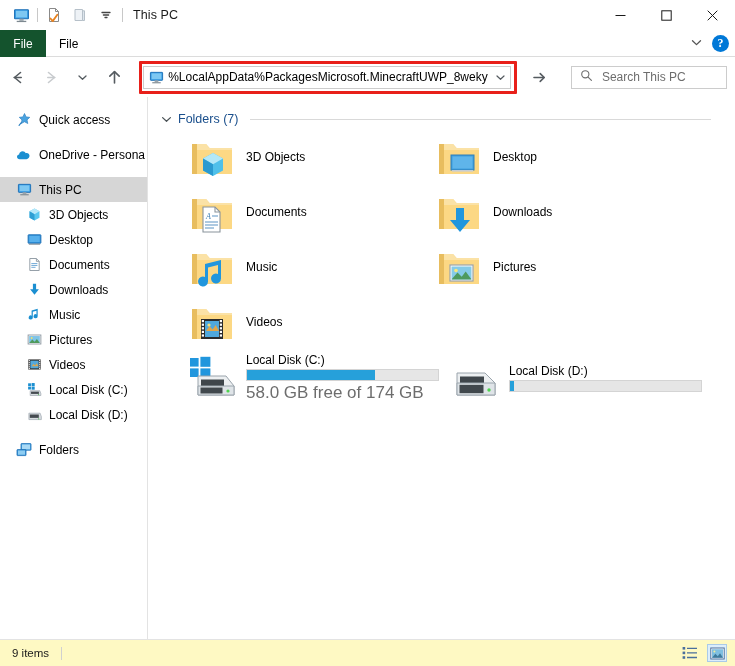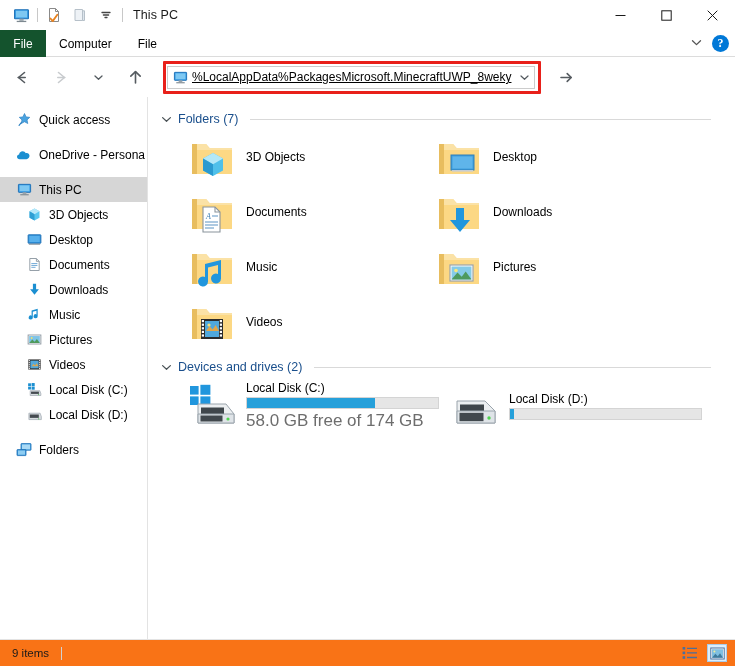--- a/index.html
+++ b/index.html
@@ -41,21 +41,21 @@
   .ribbon-right { position:absolute; right:6px; top:0; height:27px; display:flex; align-items:center; gap:9px; }
   .help-btn {
     width:17px; height:17px; border-radius:50%; background:#0078d7; color:#fff;
     font-size:12px; font-weight:bold; display:flex; align-items:center; justify-content:center;
     font-family:"Liberation Serif", serif;
   }
 
   
   .addrrow {
     height: 40px; flex:0 0 40px; display:flex; align-items:center;
-    background:#fff; padding: 0 8px; gap:14px; position:relative;text-decoration:underline;
+    background:#fff; padding: 0 8px; gap:14px; position:relative;
   }
   .navbtn { width:26px; height:26px; display:flex; align-items:center; justify-content:center; }
   .navbtn.small { width:20px; }
   .navbtn.disabled { opacity:1; }
   .addrbox-wrap { position:relative; margin-left:5px; }
   .addr-highlight {
     position:absolute; left:-4px; top:-5px; width:378px; height:33px;
     border:3px solid #e8201a; border-radius:1px; pointer-events:none;
   }
   .addrbox {
@@ -113,21 +113,21 @@
   .drive-name { font-size:12px; color:#000; }
   .bar-outer {
     width:193px; height:12px; background:#e6e6e6; border:1px solid #d4d4d4;
     position:relative; overflow:hidden;
   }
   .bar-fill { height:100%; background:#26a0da; }
   .drive-free { font-size:17px; color:#6d6d6d; }
 
   
   .statusbar {
-    height:27px; flex:0 0 27px; border-top:1px solid #e3e3e3; background:#f97316;
+    height:27px; flex:0 0 27px; border-top:1px solid #e3e3e3; background:#fef9c3;
     display:flex; align-items:center; position:relative;
   }
   .status-text { font-size:11.5px; color:#1a1a1a; padding-left:12px; }
   .status-sep { width:1px; height:13px; background:#d0d0d0; margin-left:12px; }
   .status-views { position:absolute; right:8px; display:flex; gap:7px; align-items:center; }
   .view-btn { width:20px; height:18px; display:flex; align-items:center; justify-content:center; }
   .view-btn.active { background:#dceefb; border:1px solid #aacbe8; }
 </style>
 </head>
 <body>
@@ -180,21 +180,20 @@
       <div class="winbtn close">
         <svg width="11" height="11" viewBox="0 0 11 11">
             <path d="M0.7 0.7l9.6 9.6M10.3 0.7l-9.6 9.6" stroke="#1a1a1a" stroke-width="1"></path>
           </svg>
       </div>
     </div>
   </div>
 
   <div class="ribbon">
     <div class="tab file">File</div>
-    <div class="tab">Computer</div>
     <div class="tab">File</div>
     <div class="ribbon-right">
       <div>
         <svg width="13" height="13" viewBox="0 0 13 13">
             <path d="M2.5 4.8L6.5 8.6 10.5 4.8" fill="none" stroke="#555" stroke-width="1.3" stroke-linecap="round" stroke-linejoin="round"></path>
           </svg>
       </div>
       <div class="help-btn">?</div>
     </div>
   </div>
@@ -244,20 +243,29 @@
       </div>
     </div>
 
     <div class="go-btn">
       <svg width="17" height="17" viewBox="0 0 17 17">
         <path d="M3 8.5h10" stroke="#555b60" stroke-width="1.6" stroke-linecap="round"></path>
         <path d="M9.2 4.6l4 3.9-4 3.9" fill="none" stroke="#555b60" stroke-width="1.6" stroke-linecap="round" stroke-linejoin="round"></path>
       </svg>
     </div>
 
+    <div class="searchbox">
+      <span>
+        <svg width="13" height="13" viewBox="0 0 13 13">
+          <circle cx="5.3" cy="5.3" r="3.6" fill="none" stroke="#6d6d6d" stroke-width="1.1"></circle>
+          <path d="M8.1 8.1l3.3 3.3" stroke="#6d6d6d" stroke-width="1.1" stroke-linecap="round"></path>
+        </svg>
+      </span>
+      <span class="search-ph">Search This PC</span>
+    </div>
   </div>
 
   <div class="body">
 
     <div class="sidebar">
 
       <div class="nav-item">
         <span class="ico">
           <svg width="15" height="15" viewBox="0 0 16 16">
             <path d="M8 1.6l1.7 3.6 3.9.5-2.9 2.7.8 3.9L8 10.4l-3.5 1.9.8-3.9L2.4 5.7l3.9-.5z" fill="#4aa3e0" stroke="#2a7fc0" stroke-width="0.7"></path>
@@ -545,29 +553,20 @@
                 <rect x="31.8" y="29.2" width="2.2" height="2.2"></rect>
                   <rect x="31.8" y="32.8" width="2.2" height="2.2"></rect>
                 <rect x="31.8" y="36.4" width="2.2" height="2.2"></rect>
               </g>
             </svg>
           </span>
           <span class="tile-label">Videos</span>
         </div>
       </div>
 
-      <div class="group-header" style="margin-top:4px;">
-        <span class="group-chev">
-          <svg width="11" height="11" viewBox="0 0 11 11">
-              <path d="M1.6 3.6L5.5 7.3 9.4 3.6" fill="none" stroke="#4b5357" stroke-width="1.25" stroke-linecap="round" stroke-linejoin="round"></path>
-            </svg>
-        </span>
-        <span class="group-title">Devices and drives (2)</span>
-        <span class="group-line"></span>
-      </div>
 
       <div class="drive-grid">
 
         <div class="drive">
           <span class="drive-icon">
             <svg width="48" height="42" viewBox="0 0 48 42">
               <g fill="#2196dd">
                 <rect x="2" y="2" width="8.6" height="8.6"></rect>
                   <rect x="12.4" y="0.8" width="10" height="10"></rect>
                 <rect x="2" y="12.4" width="8.6" height="8.6"></rect>

